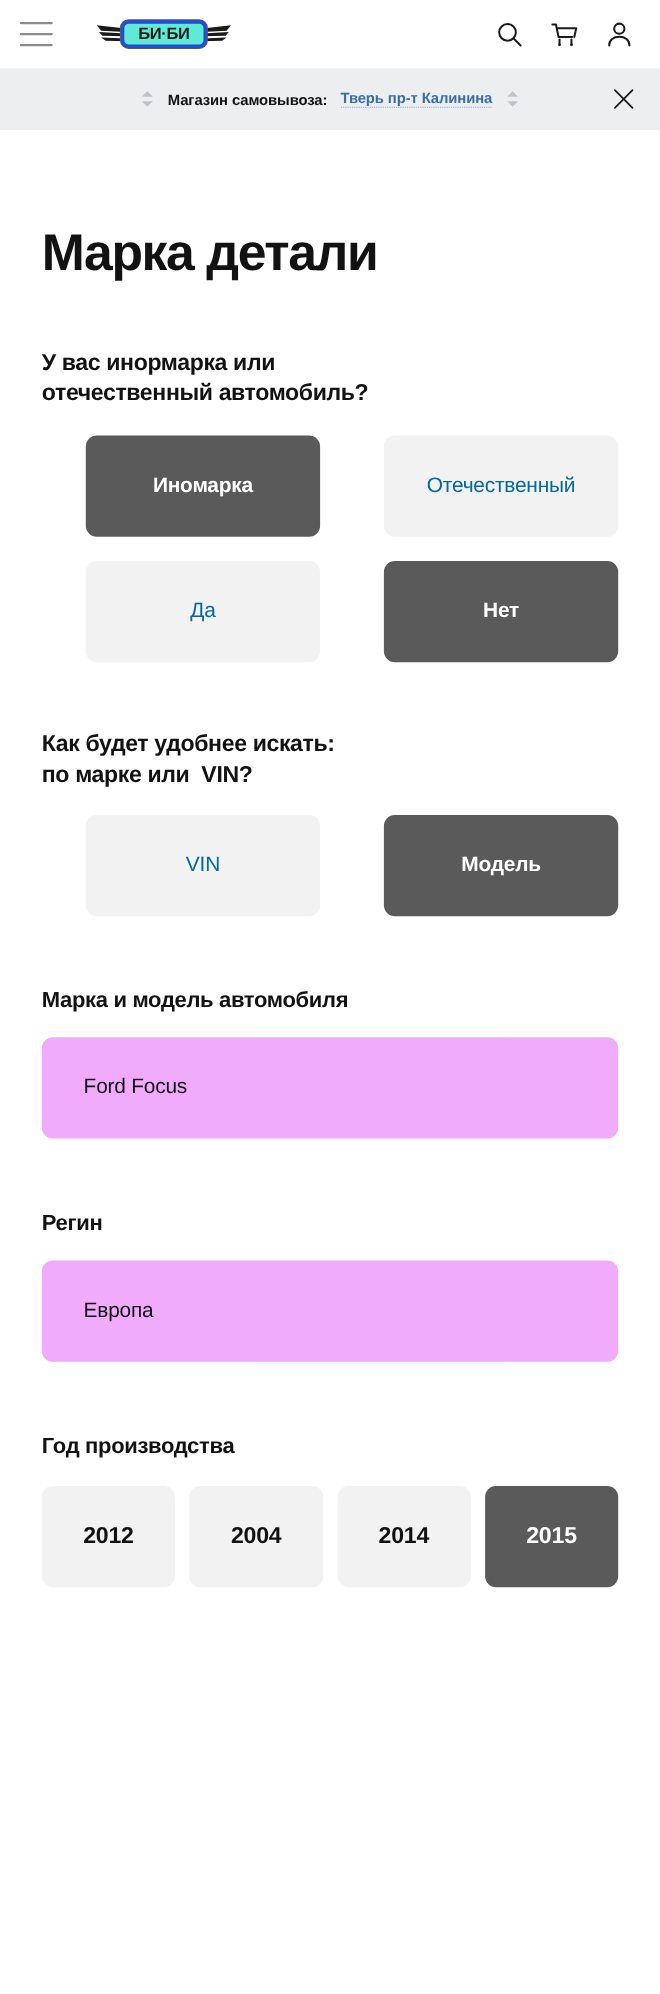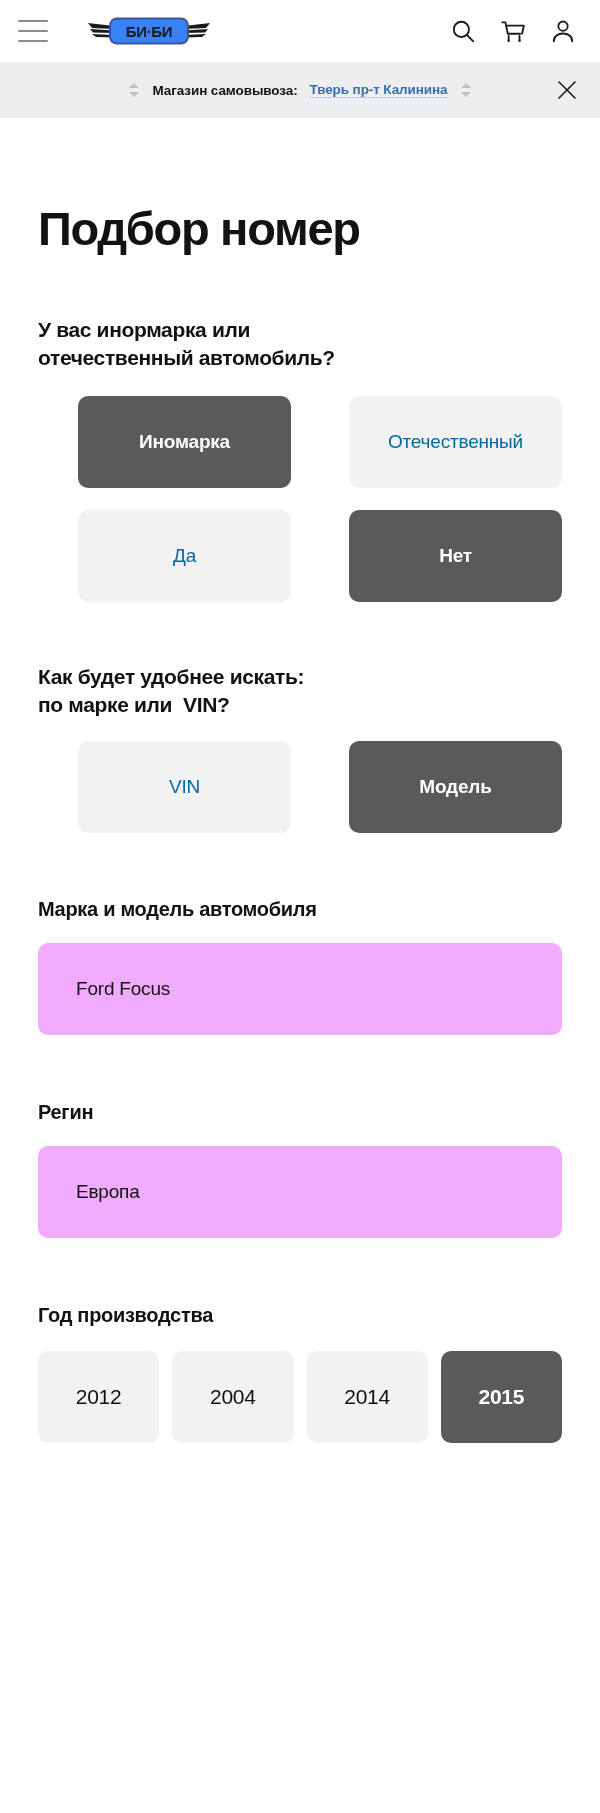--- a/index.html
+++ b/index.html
@@ -59,22 +59,22 @@
   }
   .logo .wing.left  { left: 0; }
   .logo .wing.right { right: 0; }
   .logo .plate {
     position: absolute;
     left: 22px;
     top: 50%;
     transform: translateY(-50%);
     width: 78px;
     height: 25px;
-    background: #3b82f6;
-    border: 1px solid #1d4ed8;
+    background: #5eead4;
+    border: 3px solid #1d4ed8;
     border-radius: 7px;
     display: flex;
     align-items: center;
     justify-content: center;
     font-weight: bold;
     font-size: 15px;
     letter-spacing: -0.3px;
     color: #1a1a1a;
     font-family: "Liberation Sans", sans-serif;
     z-index: 2;
@@ -236,21 +236,21 @@
     align-items: center;
     justify-content: center;
     font-size: 21px;
     cursor: pointer;
     user-select: none;
     letter-spacing: -0.2px;
   }
   .year-chip.off {
     background: #f2f2f2;
     color: #121212;
-    font-weight: normal;
+    font-weight: bold;
   }
   .year-chip.on {
     background: #5a5a5a;
     color: #ffffff;
     font-weight: bold;
   }
 </style>
 </head>
 <body>
 
@@ -312,21 +312,21 @@
     </svg>
   </div>
   <svg class="storebar-close" viewBox="0 0 22 22" stroke="#1a1a1a" stroke-width="1.6">
     <line x1="3" y1="3" x2="19" y2="19" stroke-linecap="round"></line>
     <line x1="19" y1="3" x2="3" y2="19" stroke-linecap="round"></line>
   </svg>
 </div>
 
 <div class="content">
 
-  <h1 class="page-title">Подбор номер</h1>
+  <h1 class="page-title">Марка детали</h1>
 
   <div class="question q1">У вас инормарка или
 отечественный автомобиль?</div>
   <div class="choice-row r1">
     <button class="choice on">Иномарка</button>
     <button class="choice off">Отечественный</button>
   </div>
 
   <div class="choice-row">
     <button class="choice off">Да</button>

